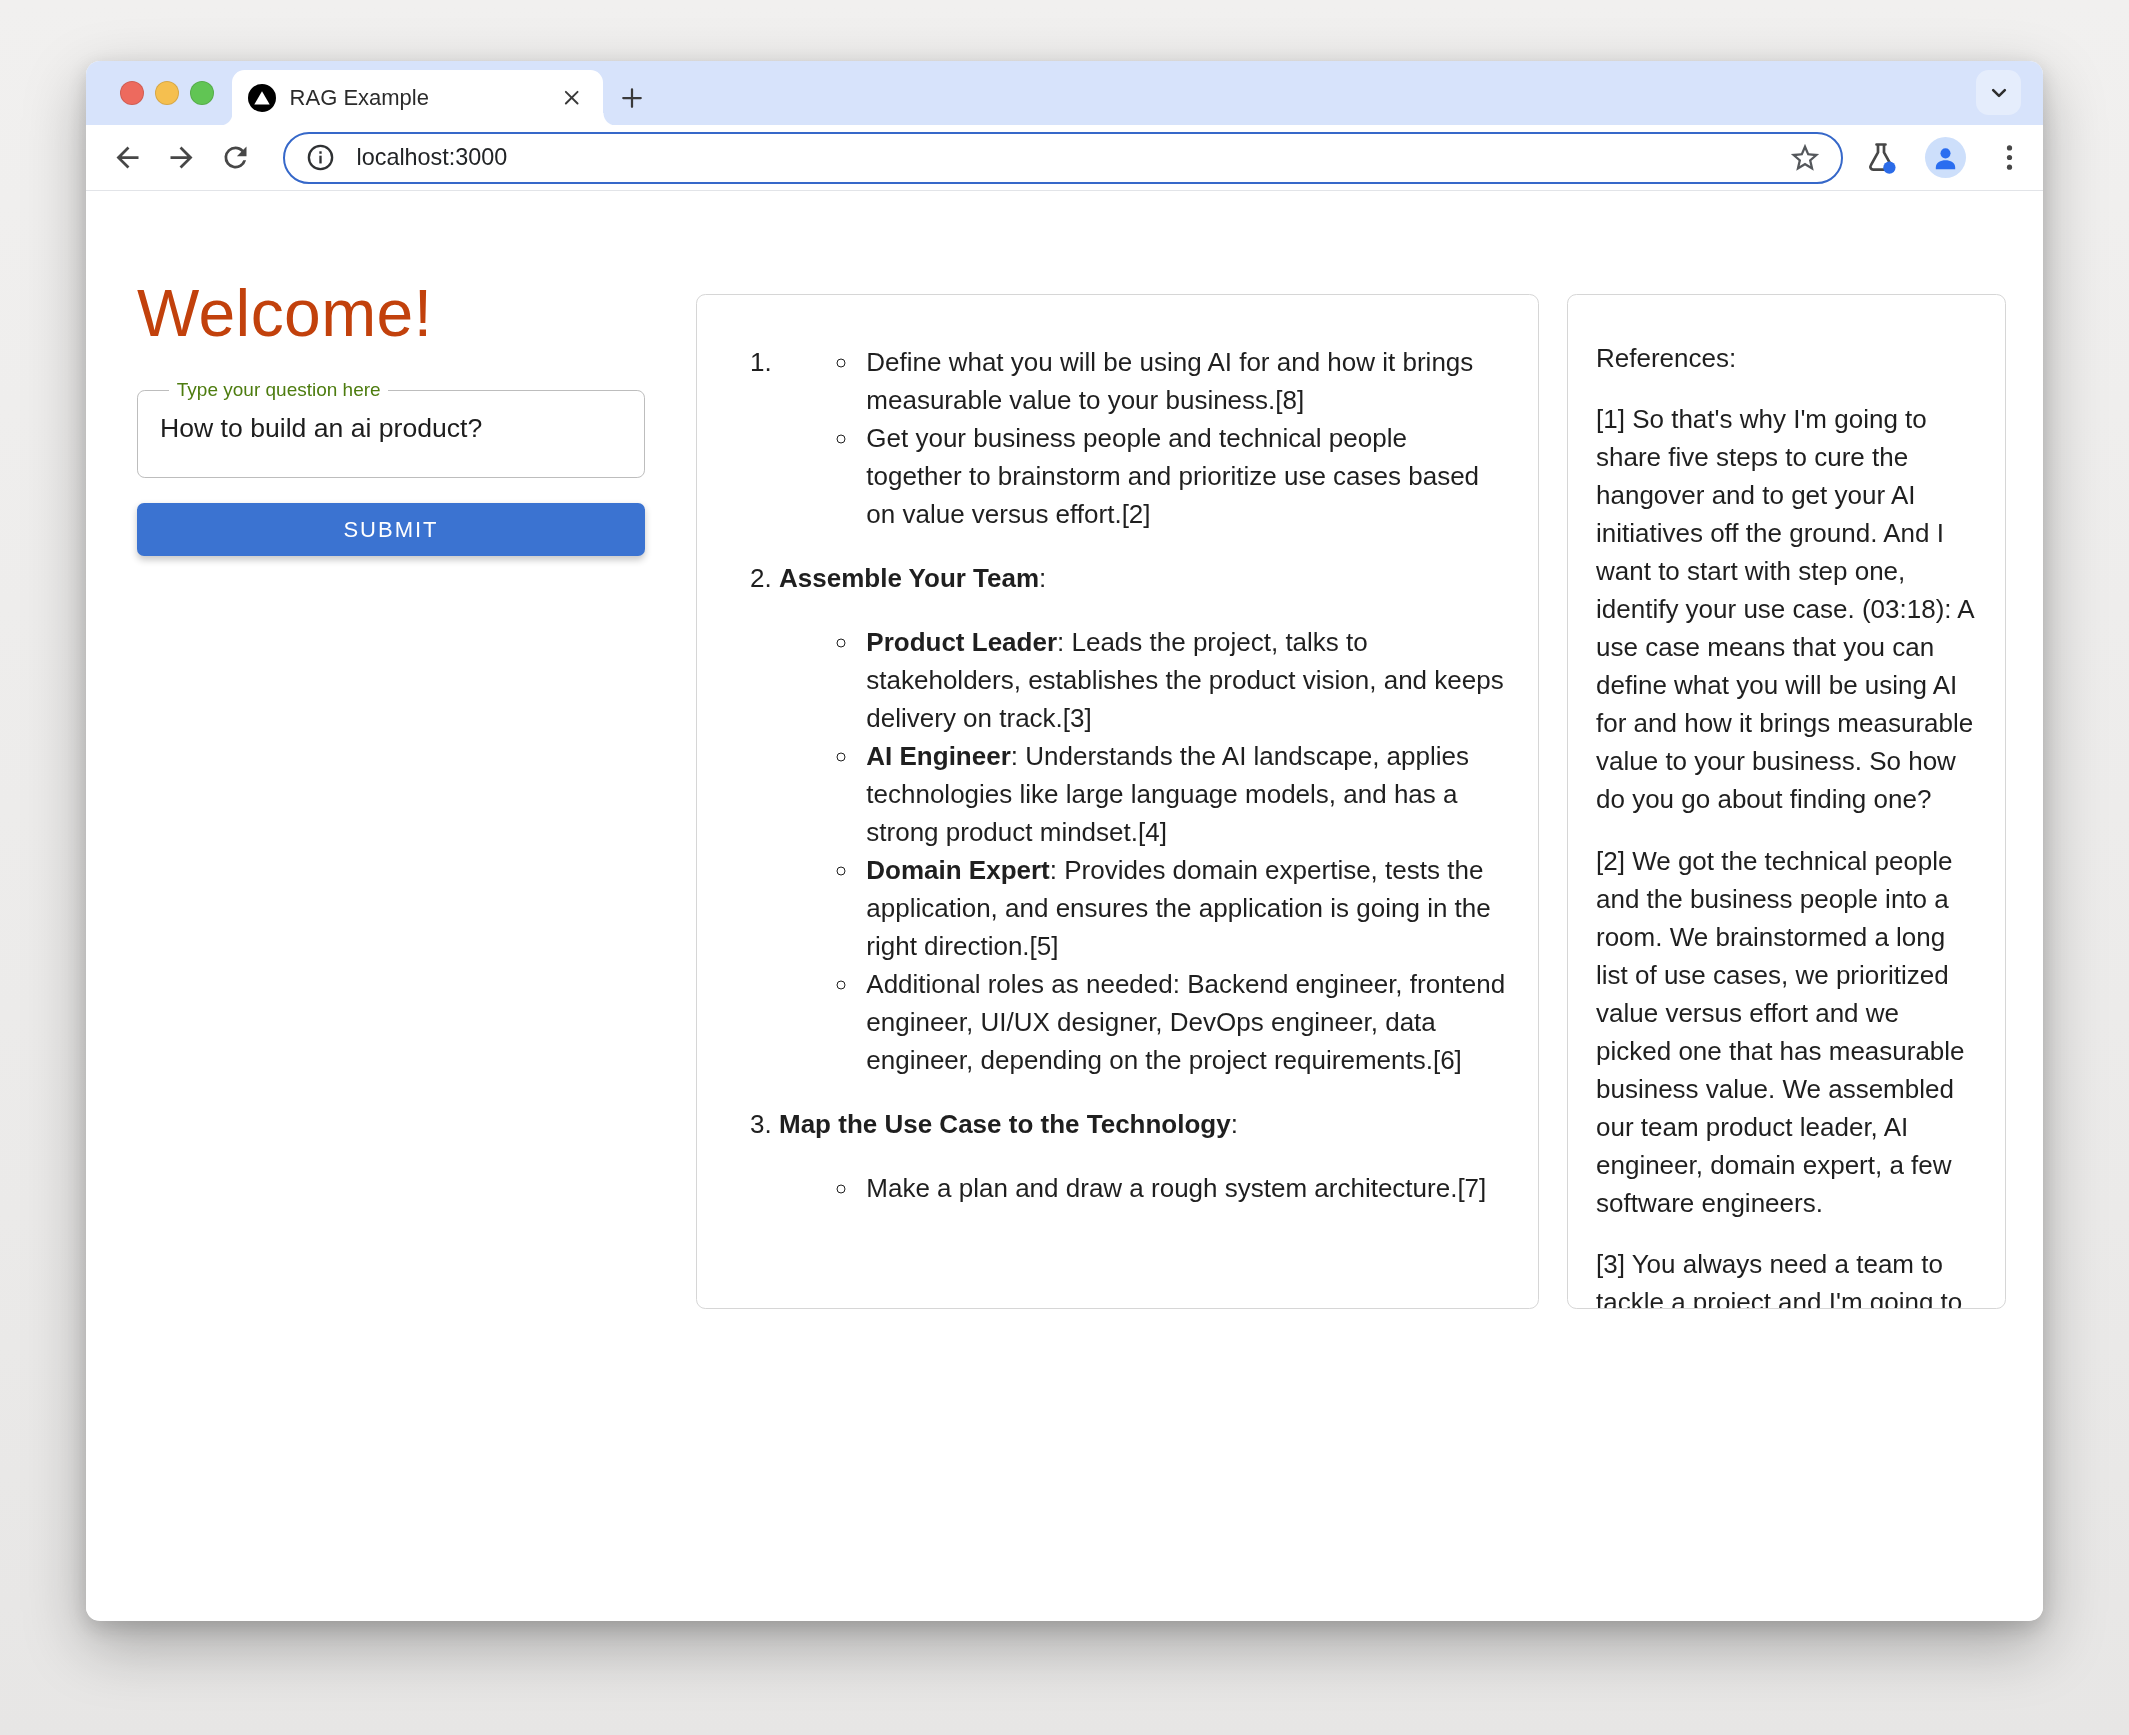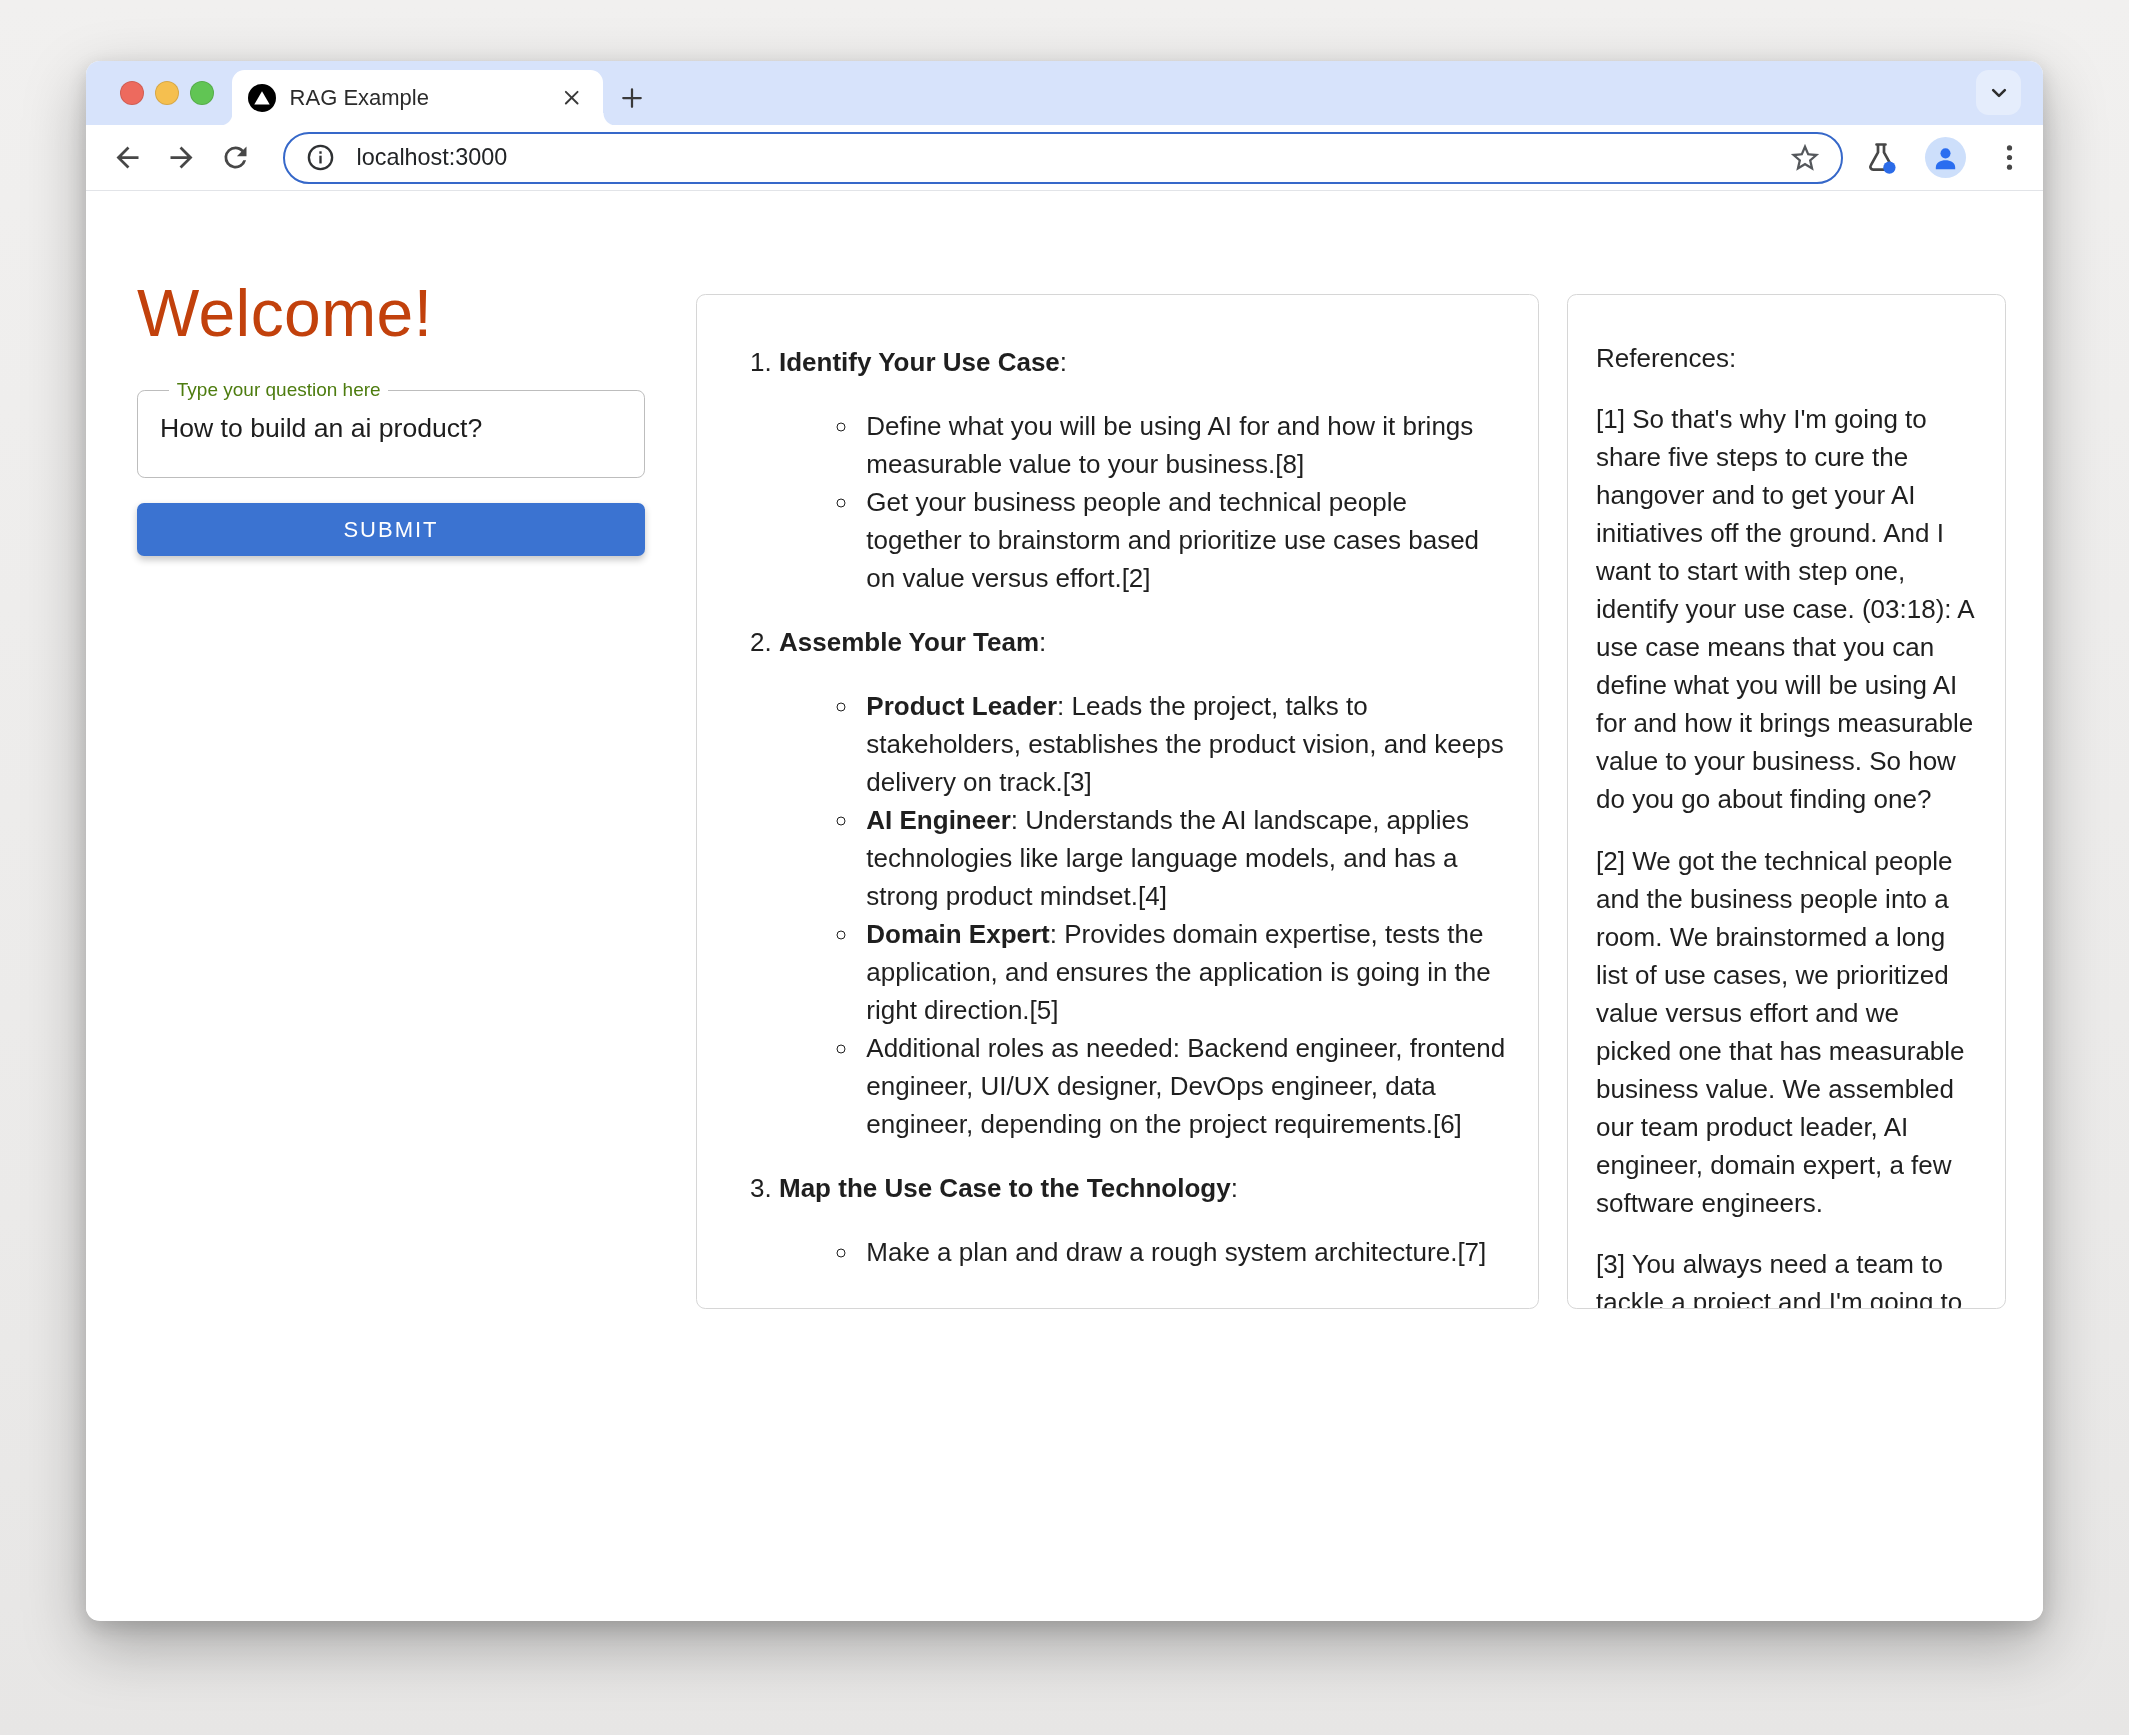--- a/index.html
+++ b/index.html
@@ -171,21 +171,20 @@
         <span class="fieldlabel">Type your question here</span>
         <textarea class="question" spellcheck="false" style="">How to build an ai product?</textarea>
       </div>
 
       <button class="submit">SUBMIT</button>
     </div>
 
     <div class="panel panel-answer md">
       <ol>
           <li>
-            <p><strong>Identify Your Use Case</strong>:</p>
             <ul>
               <li>
                 <p>Define what you will be using AI for and how it brings measurable value to your business.[8]</p>
               </li>
               <li>
                 <p>Get your business people and technical people together to brainstorm and prioritize use cases based on value versus effort.[2]</p>
               </li>
             </ul>
           </li>
           <li>

